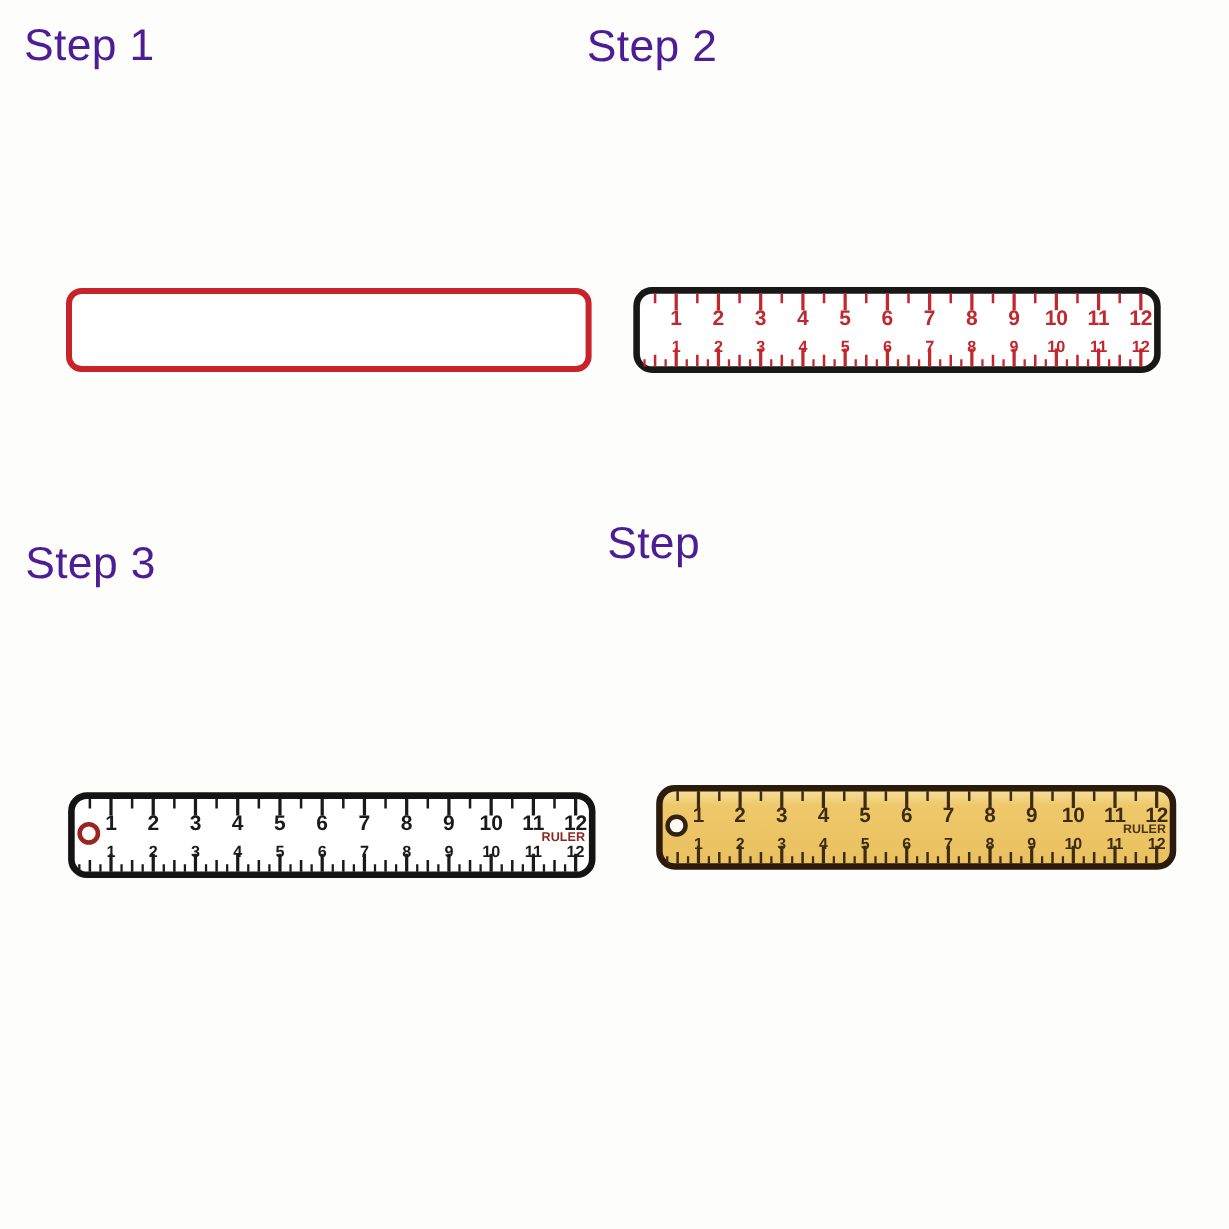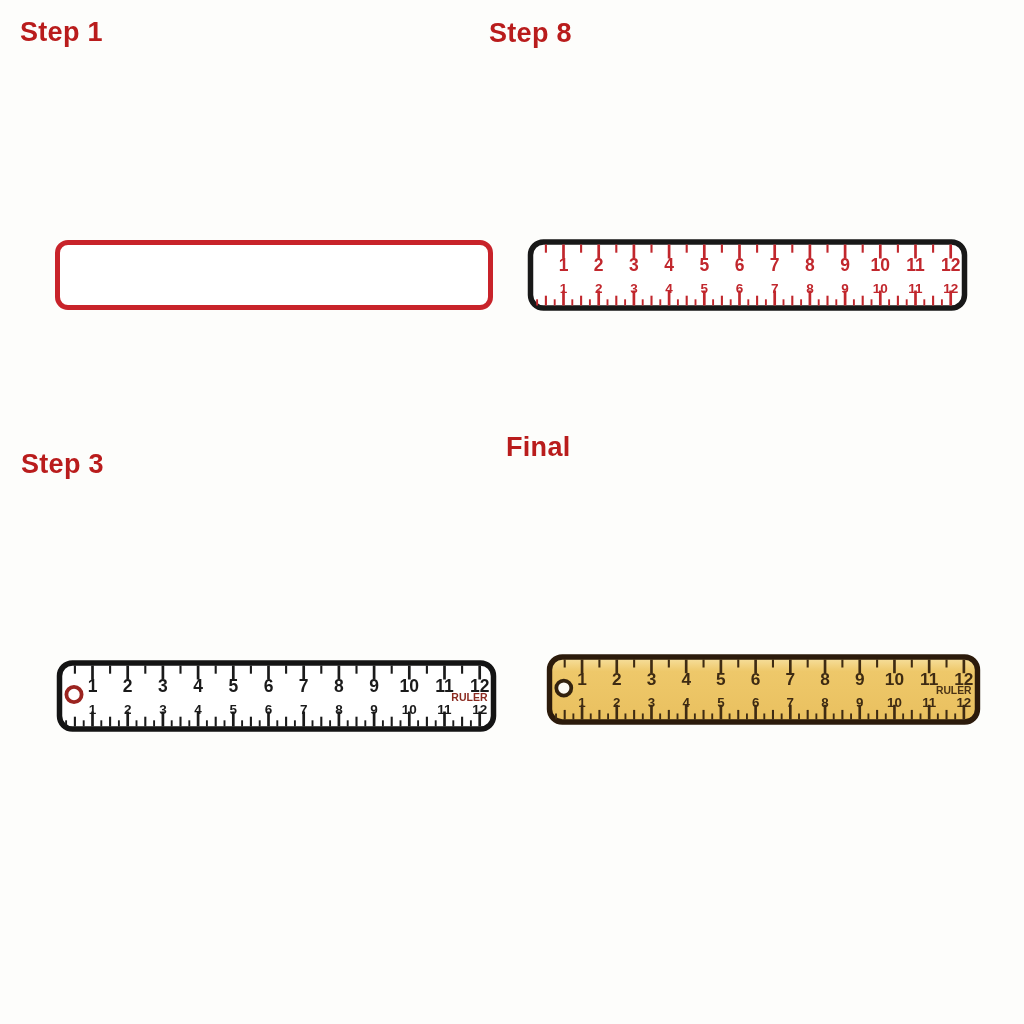--- a/index.html
+++ b/index.html
@@ -2,21 +2,21 @@
 <html><head>
 <meta charset="utf-8">
 <style>
   html,body{margin:0;padding:0;background:#ffffff;}
   .canvas{
     position:relative;width:1024px;height:1024px;overflow:hidden;
     background:#fdfdfb;
     font-family:"Liberation Sans",sans-serif;
   }
   .step-label{
-    position:absolute;font-size:27px;font-weight:700;color:#b91c1c;
+    position:absolute;font-size:37px;font-weight:400;color:#4c1d95;
     letter-spacing:0.3px;line-height:1;
   }
   #label-step1{left:20px;top:19px;}
   #label-step2{left:489px;top:20px;}
   #label-step3{left:21px;top:451px;}
   #label-final{left:506px;top:434px;}
   .blank-ruler{
     position:absolute;left:55px;top:240px;width:428px;height:60px;
     border:5px solid #c8232a;border-radius:13px;background:#ffffff;
   }
@@ -25,23 +25,23 @@
   #ruler-step3{left:56px;top:660px;width:441px;height:72px;}
   #ruler-final{left:544px;top:654px;width:439px;height:71px;}
   svg.ruler text{font-family:"Liberation Sans",sans-serif;}
 </style>
 </head>
 <body>
 
 <div class="canvas">
 
   <span id="label-step1" class="step-label">Step 1</span>
-  <span id="label-step2" class="step-label">Step 8</span>
+  <span id="label-step2" class="step-label">Step 2</span>
   <span id="label-step3" class="step-label">Step 3</span>
-  <span id="label-final" class="step-label">Final</span>
+  <span id="label-final" class="step-label">Step</span>
 
   <div class="blank-ruler" style="border-color: rgb(200, 35, 42);"></div>
 
   <svg id="ruler-step2" class="ruler" viewBox="0 0 440 72">
       <rect x="3" y="3" width="434" height="66" rx="13" ry="13" fill="#ffffff" stroke="#181818" stroke-width="5.5"></rect>
       <g stroke="#c1272d">
         <line x1="18.4" x2="18.4" y1="5.5" y2="13.7" stroke-width="2.1"></line>
         <line x1="36" x2="36" y1="5.5" y2="19.5" stroke-width="2.7"></line>
         <line x1="53.6" x2="53.6" y1="5.5" y2="13.7" stroke-width="2.1"></line>
         <line x1="71.2" x2="71.2" y1="5.5" y2="19.5" stroke-width="2.7"></line>

